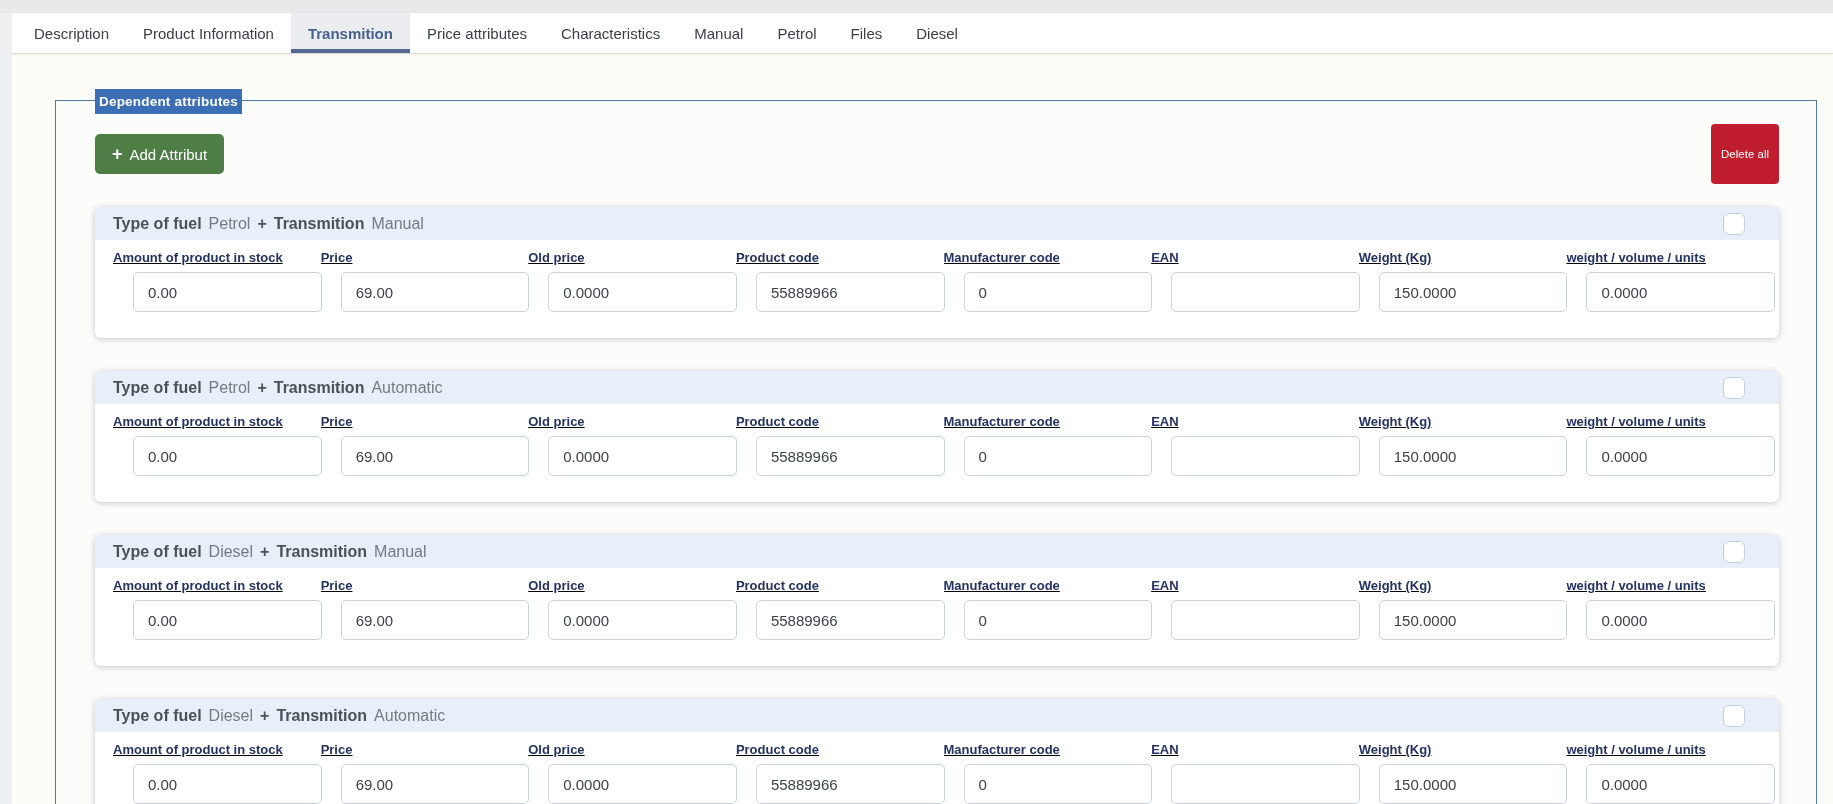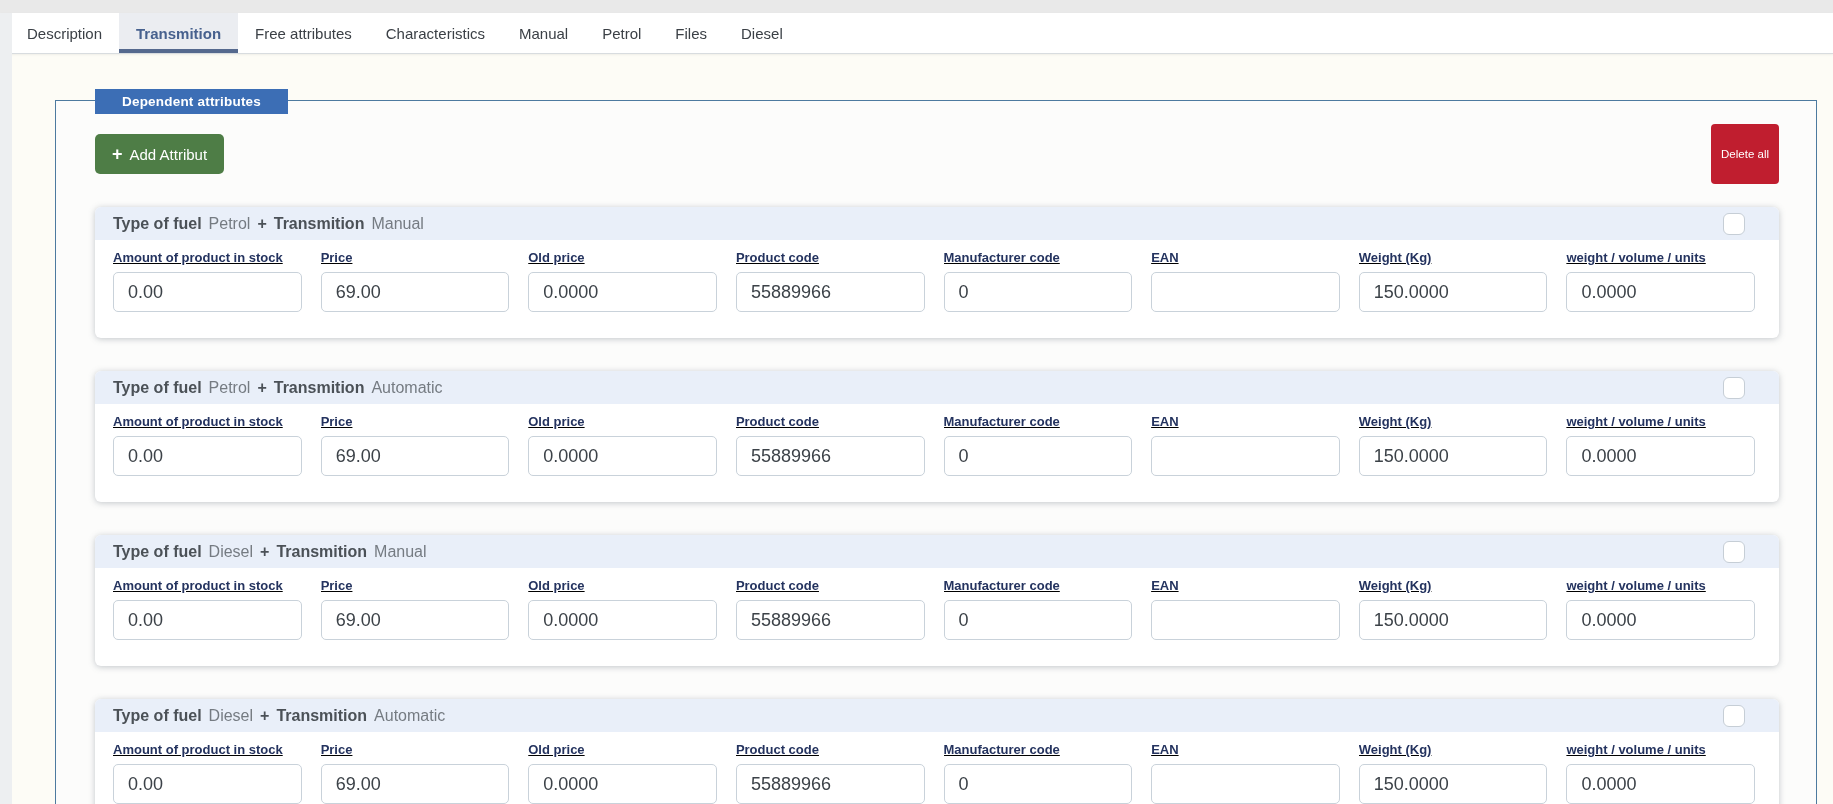--- a/index.html
+++ b/index.html
@@ -3,21 +3,21 @@
 <meta charset="utf-8">
 <style>
   * { margin:0; padding:0; box-sizing:border-box; }
   html,body { width:1833px; height:804px; overflow:hidden; }
   body { font-family:"Liberation Sans", sans-serif; background:#fdfcf6; }
 
   .top-strip { height:13px; background:#e9e9e9; }
 
   .tabbar {
     height:41px; background:#ffffff; display:flex; align-items:stretch;
-    padding-left:10px; border-bottom:1px solid #d8dcdf;
+    padding-left:17px; border-bottom:1px solid #d8dcdf;
     box-shadow:0 1px 2px rgba(0,0,0,.06); position:relative; z-index:4;
   }
   .tab {
     display:flex; align-items:center; padding:0 17px; font-size:15px;
     color:#3b4046; cursor:pointer; white-space:nowrap;
   }
   .tab.active {
     background:#ebedf1; color:#47618e; font-weight:bold;
     box-shadow: inset 0 -4px 0 #55698e;
   }
@@ -28,21 +28,21 @@
   }
 
   .page { position:relative; height:750px; background:#fdfcf6; }
 
   .container {
     position:absolute; left:55px; top:46px; width:1762px; height:820px;
     border:1px solid #4d7a9f; background:#fcfcfb;
   }
   .legend-badge {
     position:absolute; top:-12px; left:39px; background:#3c6eb5; color:#ffffff;
-    font-size:13.5px; font-weight:bold; padding:5px 27px; letter-spacing:.2px;
+    font-size:13.5px; font-weight:bold; padding:5px 4px; letter-spacing:.2px;
   }
 
   .buttons-row {
     margin:33px 37px 21px 39px; height:40px;
     display:flex; justify-content:space-between; align-items:center;
   }
   .btn-add {
     background:#4e7d46; color:#ffffff; border:none; border-radius:5px;
     font-size:15px; font-family:inherit; padding:0 17px; height:40px;
     display:flex; align-items:center; gap:7px; cursor:pointer;
@@ -71,34 +71,36 @@
   }
 
   .card-body { display:flex; gap:19px; padding:10px 24px 26px 18px;text-decoration:underline; }
   .field { flex:1; min-width:0; }
   .field-label {
     display:block; font-size:13px; font-weight:bold; color:#24335f;
     margin-bottom:7px; white-space:nowrap; overflow:hidden;
   }
   .field-input {
     width:100%; height:40px; border:1px solid #c9d2da; border-radius:5px;
-    background:#ffffff; font-family:inherit; font-size:18px; color:#3c4248;
+    background:#ffffff; font-family:inherit; font-size:15px; color:#3c4248;
     padding:0 14px;
+    margin-left:20px;
   }
 </style>
 </head>
 <body>
 
 <div class="top-strip"></div>
 <div class="left-gutter"></div>
 
 <div class="tabbar">
   <div class="tab">Description</div>
+  <div class="tab">Product Information</div>
   <div class="tab active">Transmition</div>
-  <div class="tab">Free attributes</div>
+  <div class="tab">Price attributes</div>
   <div class="tab">Characteristics</div>
   <div class="tab">Manual</div>
   <div class="tab">Petrol</div>
   <div class="tab">Files</div>
   <div class="tab">Diesel</div>
 </div>
 
 <div class="page">
   <div class="container">
     <div class="legend-badge">Dependent attributes</div>

